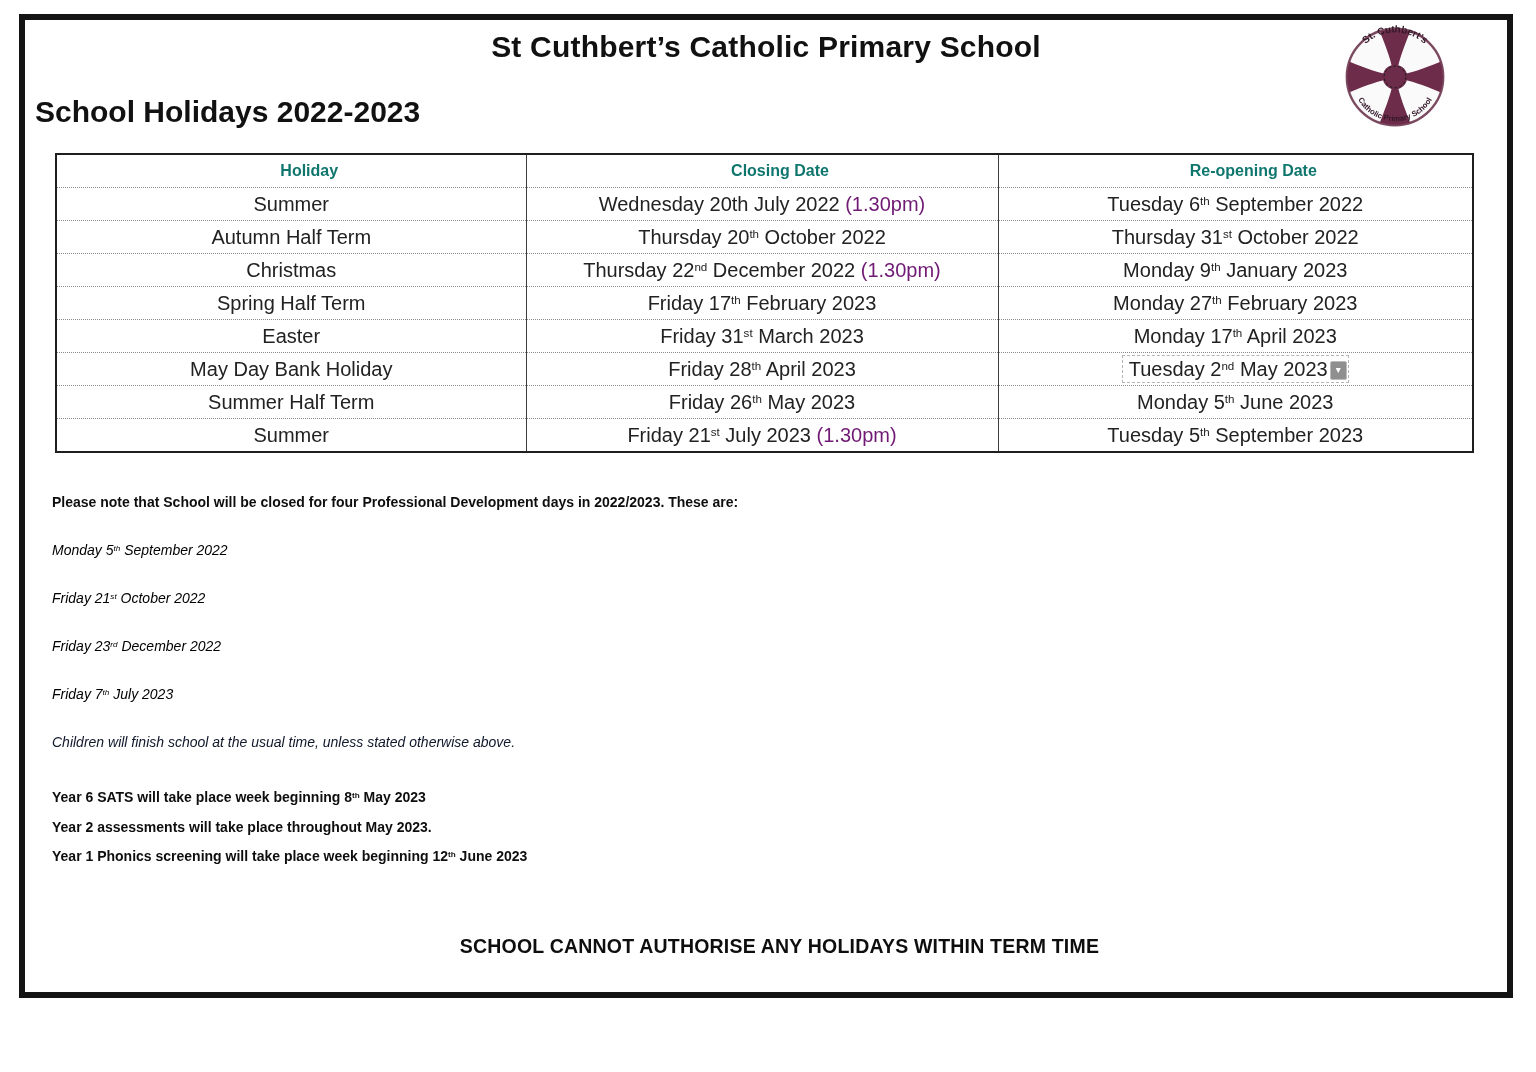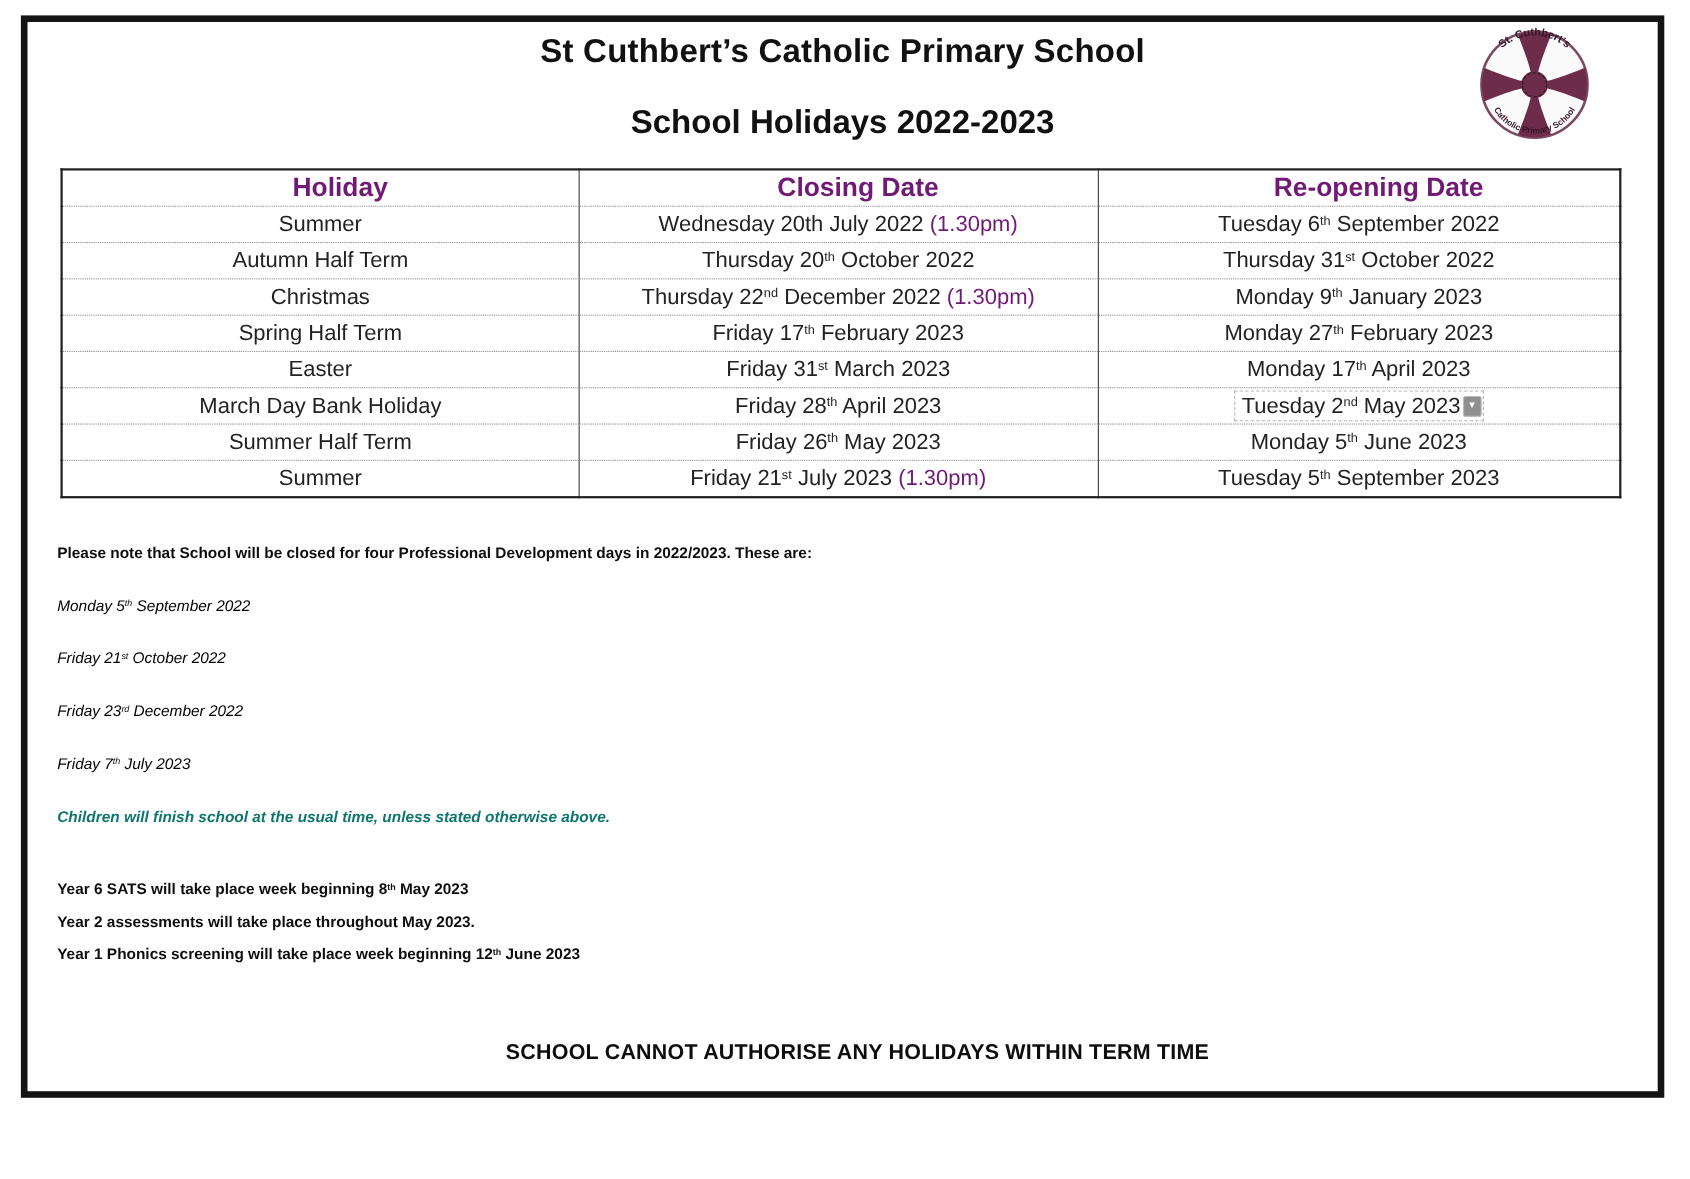--- a/index.html
+++ b/index.html
@@ -1,41 +1,41 @@
 <!DOCTYPE html>
 <html><head>
 <meta charset="utf-8">
 <style>
   html,body{margin:0;padding:0;background:#fff;}
   body{width:1536px;height:1072px;position:relative;font-family:"Liberation Sans",sans-serif;color:#1c1c1c;}
   .page{position:absolute;left:19px;top:14px;width:1494px;height:984px;border:6px solid #141414;box-sizing:border-box;background:#fff;overflow:hidden;}
   .doc-title{margin:10px 0 0;text-align:center;font-size:30px;font-weight:bold;letter-spacing:.2px;color:#111;}
-  .doc-subtitle{margin:31px 0 0;text-align:center;font-size:30px;font-weight:bold;color:#111;}
+  .doc-subtitle{margin:31px 10px 0;font-size:30px;font-weight:bold;color:#111;}
   .logo{position:absolute;left:1318px;top:5px;width:104px;height:104px;}
   table.holidays{table-layout:fixed;border-collapse:collapse;margin:24px 0 0 30px;width:1417px;border:2px solid #1f1f1f;}
   table.holidays col.c1{width:470px}
   table.holidays col.c2{width:472px}
   table.holidays col.c3{width:475px}
   table.holidays th,table.holidays td{
     height:32px;text-align:center;vertical-align:middle;padding:0 4px;
     border-left:1px solid #3c3c3c;border-right:1px solid #3c3c3c;
     border-top:1px dotted #8a8a8a;border-bottom:1px dotted #8a8a8a;
     font-size:20px;overflow:hidden;white-space:nowrap;
   }
-  table.holidays th{font-weight:bold;font-size:24px;color:#701a75;padding-left:40px;}
+  table.holidays th{font-weight:bold;font-size:16px;color:#0f766e;padding-left:40px;}
   table.holidays td{color:#222;}
   sup{font-size:0.58em;vertical-align:0.5em;line-height:0;}
   .red{color:#701a75;}
   .picker{display:inline-block;border:1px dashed #b5b5b5;padding:0 1px 0 6px;line-height:26px;}
   .picker-btn{display:inline-block;width:15px;height:17px;margin-left:2px;background:#8f8f8f;border:1px solid #bcbcbc;border-radius:2px;color:#fff;font-size:10px;line-height:16px;text-align:center;vertical-align:middle;}
   .notes{margin:38px 0 0 27px;}
   .notes p{margin:0;line-height:22px;font-size:14px;}
   p.intro{font-weight:bold;color:#0e0e0e;margin-bottom:26px;}
   .pd-days p{font-style:italic;color:#000000;margin-bottom:26px;}
-  p.finish{font-weight:bold;font-style:italic;color:#0f766e;margin-bottom:41px;}
+  p.finish{font-weight:normal;font-style:italic;color:#0f172a;margin-bottom:30px;}
   .assessments p{font-weight:bold;color:#0e0e0e;line-height:29.5px;}
   p.footer-warning{font-weight:bold;text-align:center;font-size:19.5px;margin-top:63px;letter-spacing:.2px;color:#0e0e0e;}
 </style>
 </head>
 <body>
 
 <div class="page">
 
   <h1 class="doc-title">St Cuthbert’s Catholic Primary School</h1>
   <h2 class="doc-subtitle">School Holidays 2022-2023</h2>
@@ -97,21 +97,21 @@
           <td>Spring Half Term</td>
           <td><span>Friday 17</span><sup>th</sup><span> February 2023</span></td>
           <td><span>Monday 27</span><sup>th</sup><span> February 2023</span></td>
         </tr>
         <tr>
           <td>Easter</td>
           <td><span>Friday 31</span><sup>st</sup><span> March 2023</span></td>
           <td><span>Monday 17</span><sup>th</sup><span> April 2023</span></td>
         </tr>
         <tr>
-          <td>March Day Bank Holiday</td>
+          <td>May Day Bank Holiday</td>
           <td><span>Friday 28</span><sup>th</sup><span> April 2023</span></td>
           <td><span class="picker"><span>Tuesday 2</span><sup>nd</sup><span> May 2023</span><span class="picker-btn">▾</span></span></td>
         </tr>
         <tr>
           <td>Summer Half Term</td>
           <td><span>Friday 26</span><sup>th</sup><span> May 2023</span></td>
           <td><span>Monday 5</span><sup>th</sup><span> June 2023</span></td>
         </tr>
         <tr>
           <td>Summer</td>

